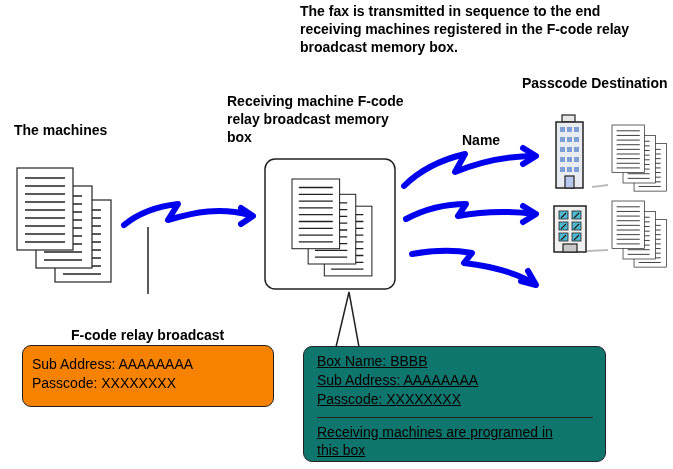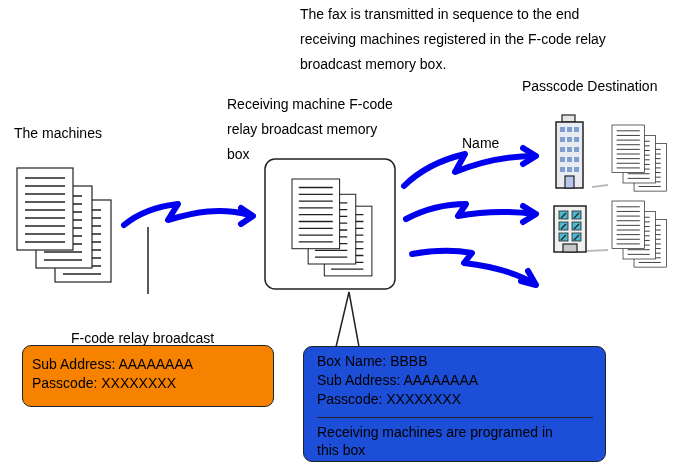--- a/index.html
+++ b/index.html
@@ -1,25 +1,25 @@
 <!DOCTYPE html>
 <html><head>
 <meta charset="utf-8">
 <style>
   html, body { margin:0; padding:0; background:#fff; }
   body { width:673px; height:469px; position:relative; overflow:hidden;
          font-family:"Liberation Sans", sans-serif; color:#000; font-size:14px; }
-  .txt { position:absolute; line-height:25px; white-space:pre-line; }
+  .txt { position:absolute; line-height:18px; white-space:pre-line;font-weight:bold; }
   svg.canvas { position:absolute; left:0; top:0; }
   .orange-box { position:absolute; left:22px; top:345px; width:252px; height:62px;
                 background:#f68200; border:1.5px solid #222; border-radius:9px; box-sizing:border-box;
                 padding:9px 0 0 9px; line-height:19px; font-size:14px; }
   .callout-box { position:absolute; left:303px; top:346px; width:303px; height:116px;
-                 background:#1d4ed8; border:1.5px solid #222; border-radius:9px; box-sizing:border-box;
-                 padding:5px 0 0 13px; font-size:14px; line-height:19px; }
+                 background:#0f766e; border:1.5px solid #222; border-radius:9px; box-sizing:border-box;
+                 padding:5px 0 0 13px; font-size:14px; line-height:19px;text-decoration:underline; }
   .callout-box .sep { border-top:1.5px solid #222; margin:8px 12px 5px 0; }
 </style>
 </head>
 <body>
 
 <svg class="canvas" width="673" height="469" viewBox="0 0 673 469">
   <defs>
     <g id="doc-stack">
       <rect x="38" y="32" width="56" height="82" fill="#fff" stroke="#222" stroke-width="1.2"></rect>
       <g stroke="#222" stroke-width="1.5">

